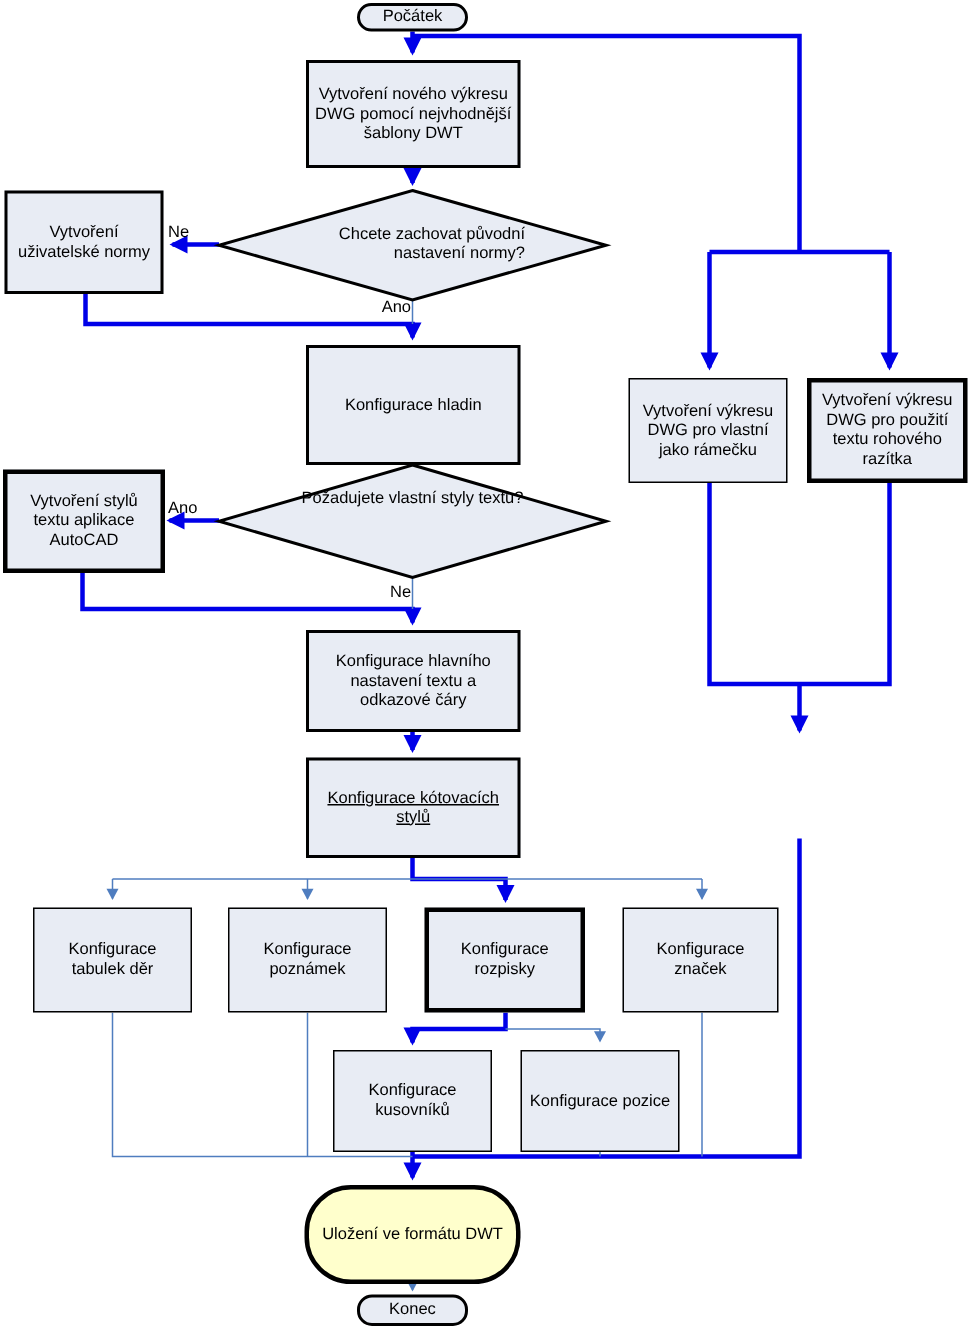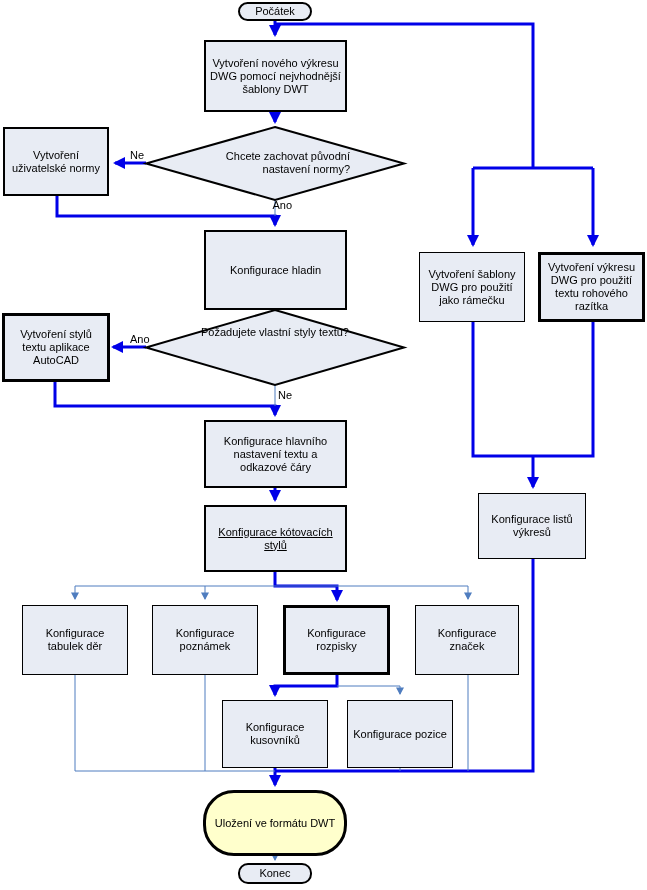--- a/index.html
+++ b/index.html
@@ -25,21 +25,21 @@
     border:2px solid var(--node-border);box-sizing:border-box;
     font-size:11px;line-height:13px;padding:2px 4px;
   }
   .b1{border-width:1px;}
   .b3{border-width:3px;}
   .oval{border-radius:10px;padding:0 2px;}
   .save{background:var(--save-fill);border-width:3px;}
   .dlabel{
     position:absolute;font-size:11px;line-height:13px;text-align:center;
   }
-  .elabel{position:absolute;font-size:11px;line-height:12px;margin-left:18px;}
+  .elabel{position:absolute;font-size:11px;line-height:12px;}
   .right-align{text-align:right;}
 </style>
 </head>
 <body>
 
 <div id="canvas">
 
   <svg id="wires" xmlns="http://www.w3.org/2000/svg">
     <defs>
       <marker id="mDark" markerUnits="userSpaceOnUse" markerWidth="14" markerHeight="14" refX="11" refY="7" orient="auto">
@@ -131,27 +131,24 @@
   </div>
 
   <div class="node b1" style="left:222px;top:700px;width:106px;height:68px;">
     <span>Konfigurace kusovníků</span>
   </div>
   <div class="node b1" style="left:347px;top:700px;width:106px;height:68px;">
     <span>Konfigurace pozice</span>
   </div>
 
   <div class="node b1" style="left:419px;top:252px;width:106px;height:70px;">
-    <span>Vytvoření šablony DWG pro použití jako rámečku</span>
+    <span>Vytvoření výkresu DWG pro vlastní jako rámečku</span>
   </div>
   <div class="node b3" style="left:538px;top:252px;width:107px;height:70px;">
     <span>Vytvoření výkresu DWG pro použití textu rohového razítka</span>
-  </div>
-  <div class="node b1" style="left:478px;top:493px;width:108px;height:66px;">
-    <span>Konfigurace listů výkresů</span>
   </div>
 
   <div class="node save" style="left:203px;top:790px;width:144px;height:66px;border-radius:31px;">
     <span>Uložení ve formátu DWT</span>
   </div>
   <div class="node oval" style="left:238px;top:863px;width:74px;height:21px;">
     <span>Konec</span>
   </div>
 
   <div class="elabel" style="left:112px;top:149px;width:26px;">Ne</div>

